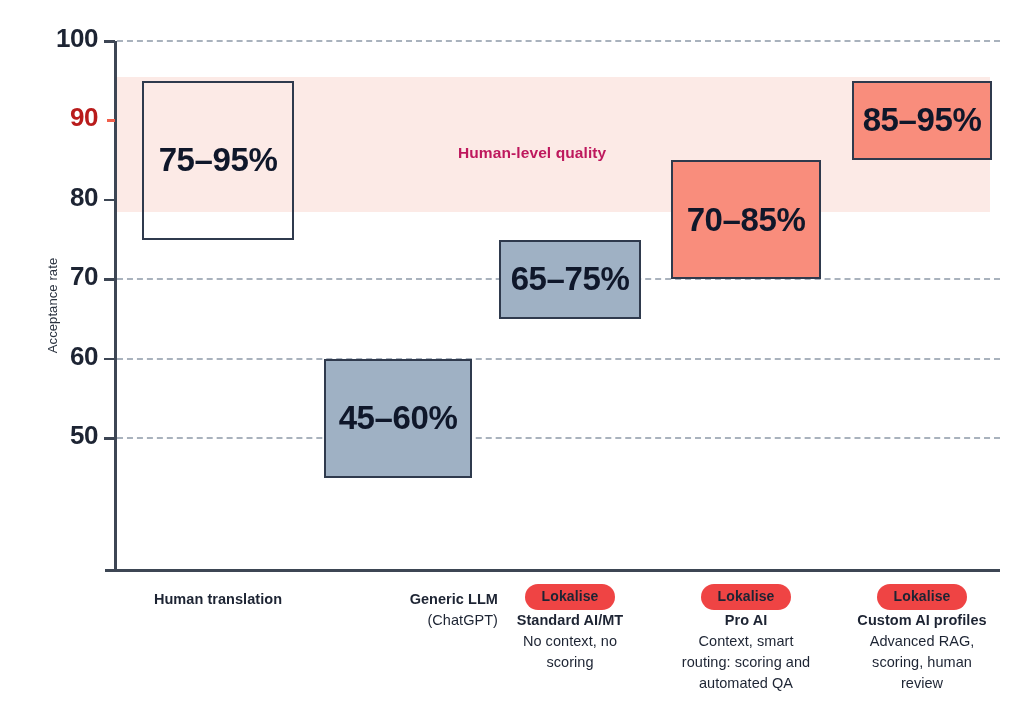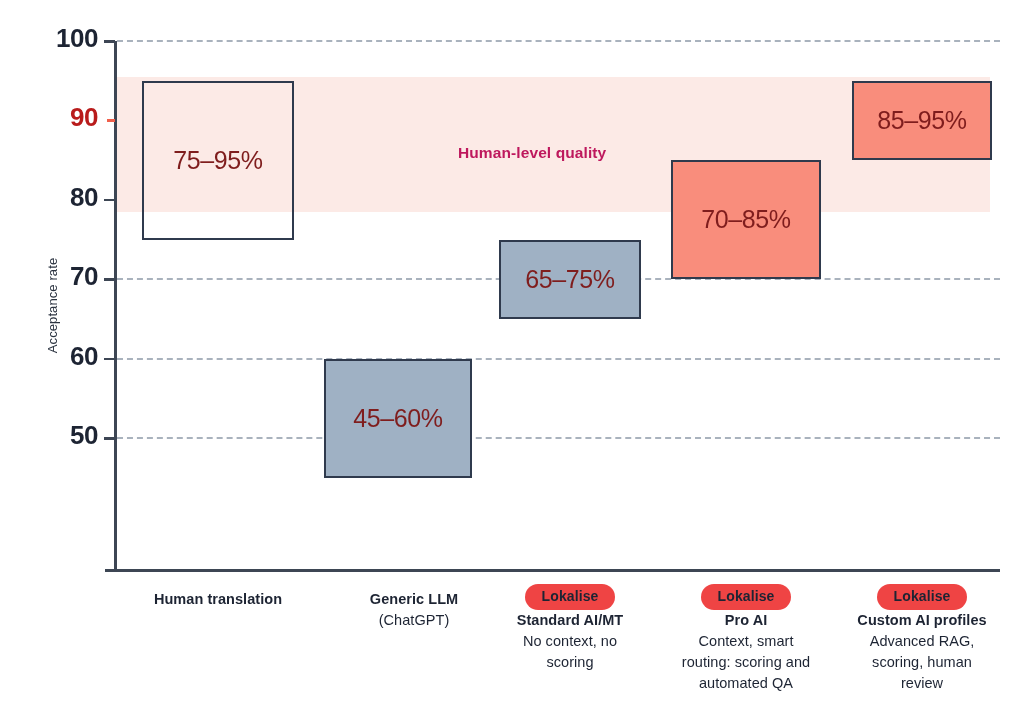--- a/index.html
+++ b/index.html
@@ -95,23 +95,23 @@
 
   
   .range-box {
     position: absolute;
     border: 2.5px solid #2f3a4d;
     display: flex;
     align-items: center;
     justify-content: center;
   }
   .range-box-label {
-    font-size: 25px;
-    font-weight: 400;
-    color: #7f1d1d;
+    font-size: 33px;
+    font-weight: 700;
+    color: #0f172a;
     letter-spacing: -0.4px;
     white-space: nowrap;
   }
 
   
   .cat-group {
     position: absolute;
     text-align: center;
   }
   .cat-badge {
@@ -191,21 +191,21 @@
       </div>
       <div class="range-box" style="left: 852px; top: 80.7273px; width: 140px; height: 79.4545px; background: rgb(249, 141, 124); border-color: rgb(47, 58, 77);">
         <span class="range-box-label">85–95%</span>
       </div>
     </div>
 
   <div id="categories">
       <div class="cat-group" style="left: 118px; width: 200px; top: 589px;">
         <div class="cat-title">Human translation</div>
       </div>
-      <div class="cat-group" style="left: 314px; width: 200px; top: 589px;">
+      <div class="cat-group" style="left: 298px; width: 200px; top: 589px; text-align: right;">
         <div class="cat-title">Generic LLM</div>
         <div class="cat-sub">(ChatGPT)</div>
       </div>
       <div class="cat-group" style="left: 470px; width: 200px; top: 584px;">
         <div><span class="cat-badge">Lokalise</span></div>
         <div class="cat-title">Standard AI/MT</div>
         <div class="cat-sub">No context, no</div>
         <div class="cat-sub">scoring</div>
       </div>
       <div class="cat-group" style="left: 646px; width: 200px; top: 584px;">

